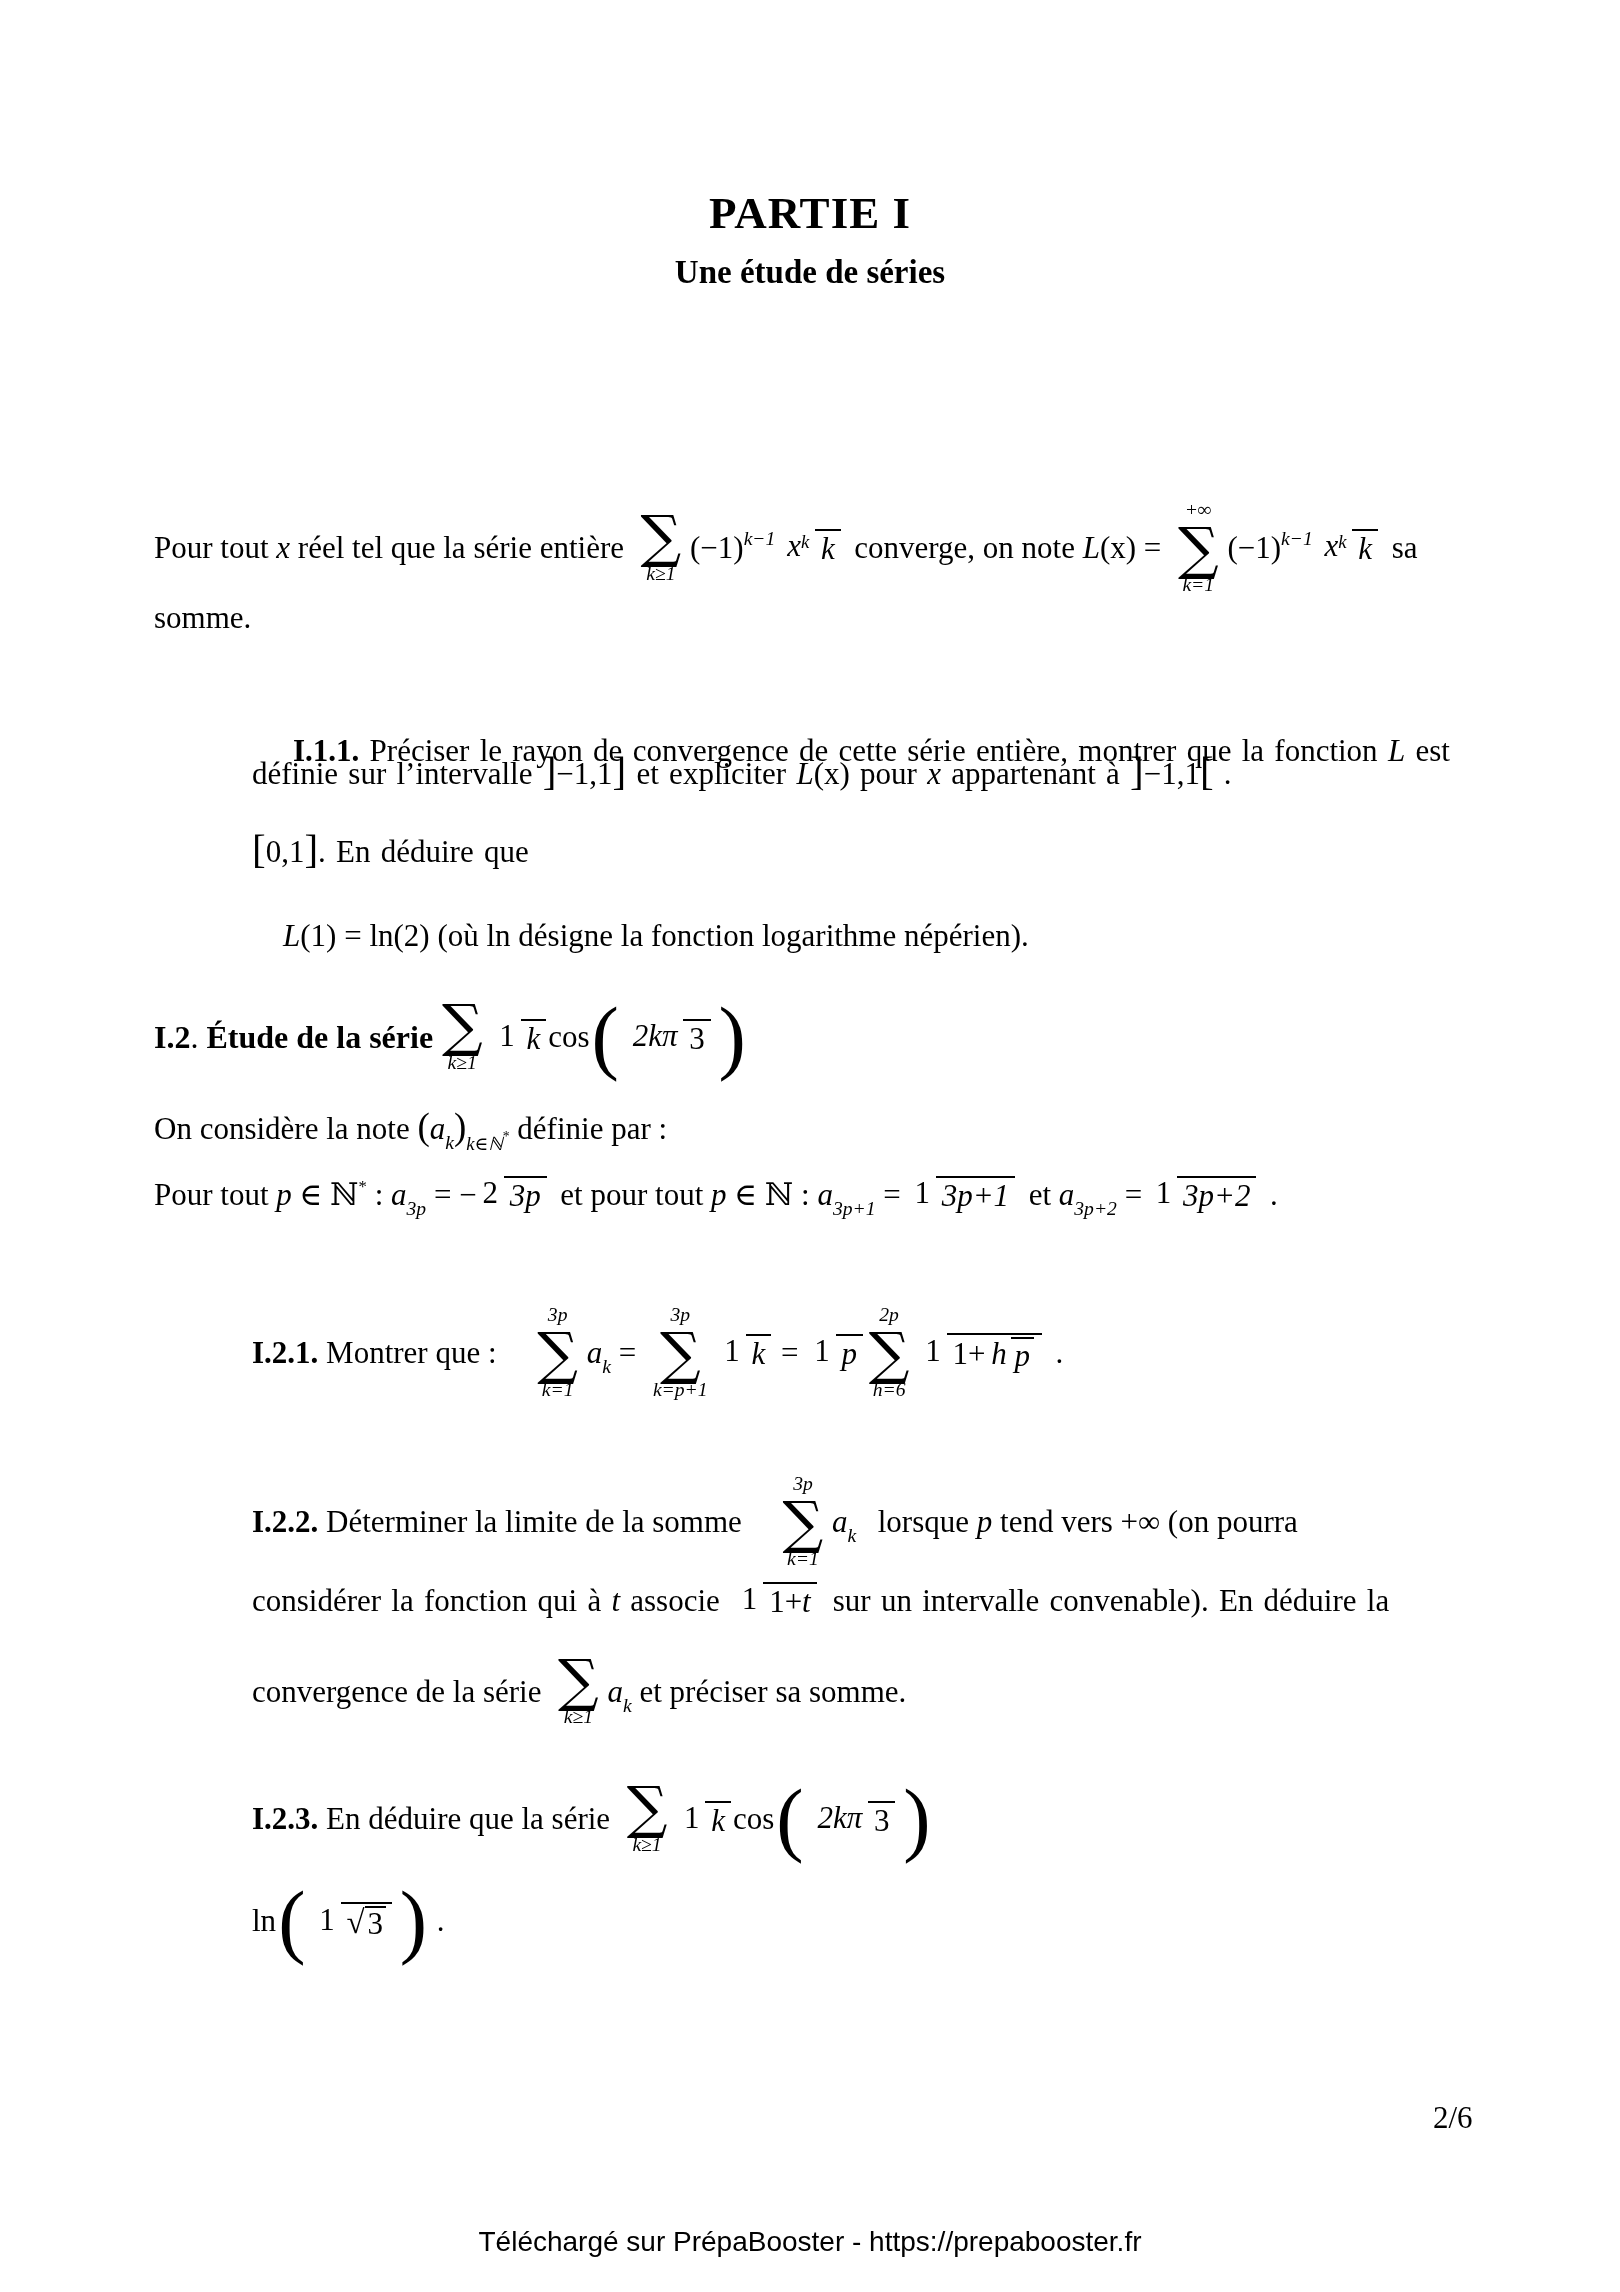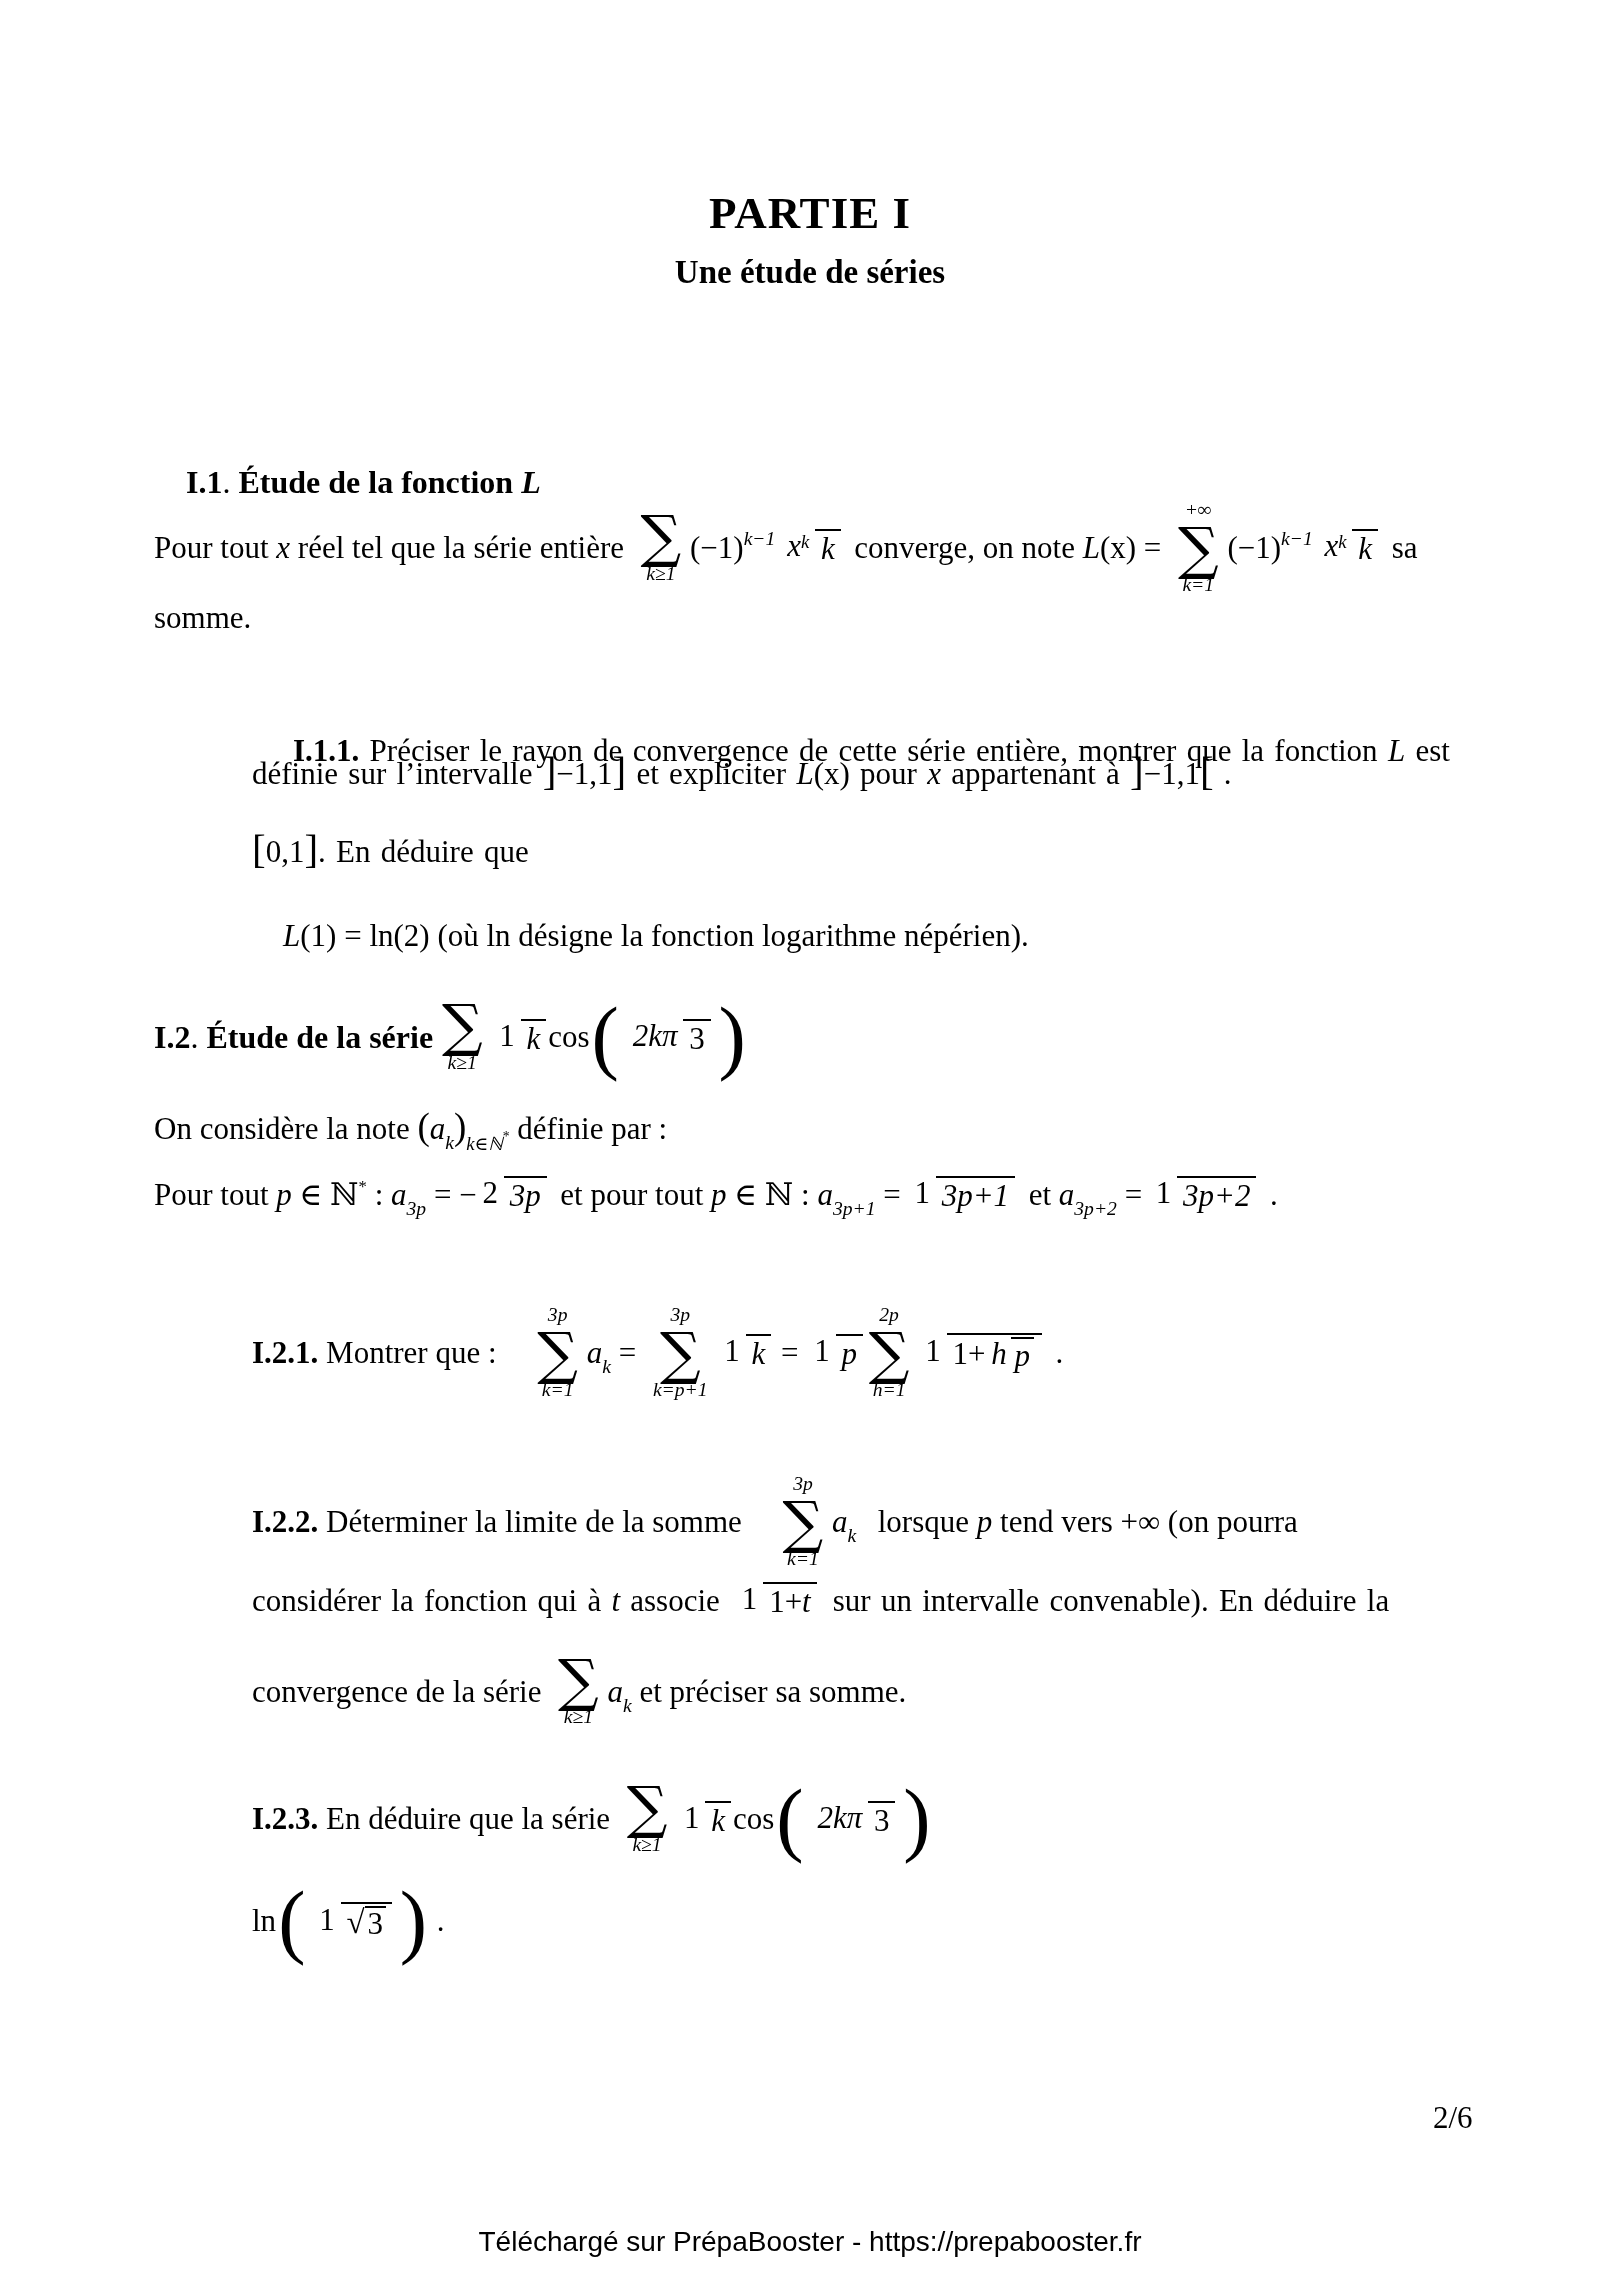--- a/index.html
+++ b/index.html
@@ -49,23 +49,20 @@
 
 <div class="page">
 
   <div class="abs center subtitle" style="top:253px">
     <span>Une étude de séries</span>
   </div>
   <div class="abs center title" style="top:186px">
     <span>PARTIE I</span>
   </div>
 
-  <div class="abs h1" style="left:154px; top:425px">
-    <span class="b">I.1</span><span>. </span><span class="b">Étude de la fonction </span><span class="b it">L</span>
-  </div>
 
   <div class="abs row" style="left:154px; top:499px">
     <span class="t"><span>Pour tout </span><span class="it">x</span><span> réel tel que la série entière </span></span>
     <span class="sum"><span class="sig">∑</span><span class="lim">k≥1</span></span>
     <span class="t"><span>(−1)</span><span class="supr it">k−1</span></span>
     <span class="frac"><span class="num"><span class="it">x</span><span class="fsup it">k</span></span><span class="den it">k</span></span>
     <span class="t"><span> converge, on note </span><span class="it">L</span><span>(x) = </span></span>
     <span class="sum"><span class="lim">+∞</span><span class="sig">∑</span><span class="lim">k=1</span></span>
     <span class="t"><span>(−1)</span><span class="supr it">k−1</span></span>
     <span class="frac"><span class="num"><span class="it">x</span><span class="fsup it">k</span></span><span class="den it">k</span></span>
@@ -131,21 +128,21 @@
 
   <div class="abs row" style="left:252px; top:1304px">
     <span class="t"><span class="b">I.2.1.</span><span> Montrer que : </span></span>
     <span class="sum gap"><span class="lim">3p</span><span class="sig">∑</span><span class="lim">k=1</span></span>
     <span class="t"><span class="it">a</span><span class="subr it">k</span></span>
     <span class="t eq">=</span>
     <span class="sum"><span class="lim">3p</span><span class="sig">∑</span><span class="lim">k=p+1</span></span>
     <span class="frac" style="margin:0 2px"><span class="num">1</span><span class="den it">k</span></span>
     <span class="t eq">=</span>
     <span class="frac" style="margin:0 2px"><span class="num">1</span><span class="den it">p</span></span>
-    <span class="sum" style="margin:0 3.9px"><span class="lim">2p</span><span class="sig">∑</span><span class="lim">h=1</span></span>
+    <span class="sum" style="margin:0 3.9px"><span class="lim">2p</span><span class="sig">∑</span><span class="lim">h=6</span></span>
     <span class="frac"><span class="num">1</span><span class="den-row"><span class="t">1+</span><span class="frac inner"><span class="num it">h</span><span class="den it">p</span></span></span></span>
     <span class="t"> .</span>
   </div>
 
   <div class="abs row" style="left:252px; top:1473px">
     <span class="t"><span class="b">I.2.2.</span><span> Déterminer la limite de la somme </span></span>
     <span class="sum gap"><span class="lim">3p</span><span class="sig">∑</span><span class="lim">k=1</span></span>
     <span class="t"><span class="it">a</span><span class="subr it">k</span></span>
     <span class="t" style="margin-left:13.7px"><span> lorsque </span><span class="it">p</span><span> tend vers +∞ (on pourra</span></span>
   </div>

